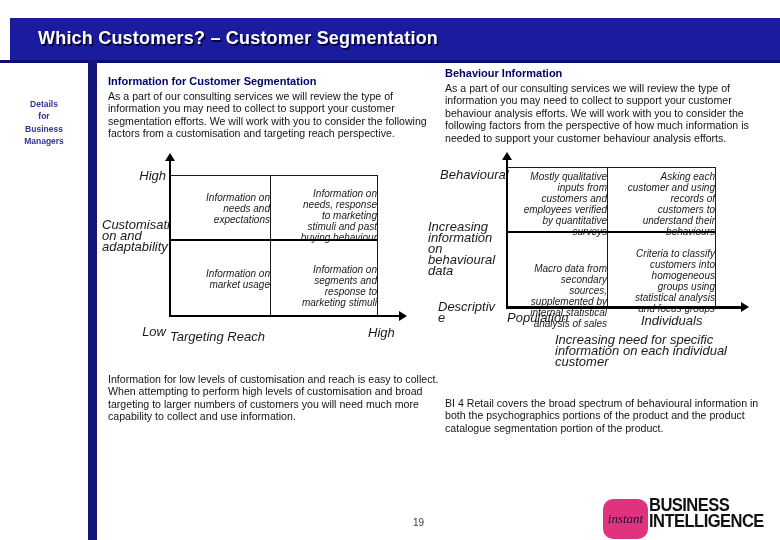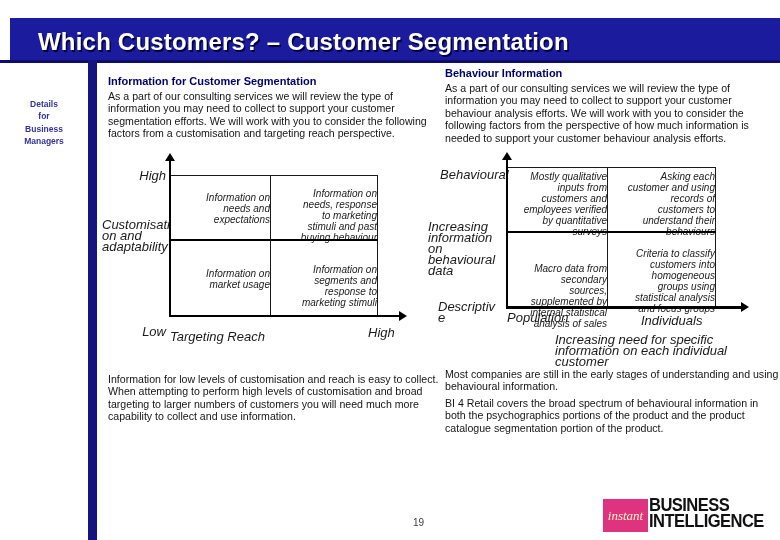--- a/index.html
+++ b/index.html
@@ -6,21 +6,21 @@
   #slide{
     position:relative;width:780px;height:540px;background:#ffffff;
     font-family:"Liberation Sans",sans-serif;overflow:hidden;
     box-shadow:0 0 6px rgba(0,0,0,.4);
   }
   .pre{white-space:pre-line;}
   
   .hline{position:absolute;left:0;top:60px;width:780px;height:3px;background:#0d0d70;}
   .banner{position:absolute;left:10px;top:18px;width:770px;height:44px;background:#1b1b9e;border-bottom:2px solid #0d0d70;box-sizing:border-box;}
   .banner h1{
-    margin:0;padding:10px 0 0 28px;font-size:24px;font-weight:bold;color:#ffffff;
+    margin:0;padding:10px 0 0 28px;font-size:18px;font-weight:bold;color:#ffffff;
     letter-spacing:.2px;text-shadow:1.5px 1.5px 0 #00003a;
   }
   .vbar{position:absolute;left:88px;top:60px;width:9px;height:480px;background:#15157d;}
   
   .side{position:absolute;left:2px;top:88px;width:84px;text-align:center;color:#333399;font-weight:bold;font-size:8.5px;line-height:1.45;}
   .side .gap{height:10px;}
   
   .h2{position:absolute;font-size:11px;font-weight:bold;color:#00006b;}
   .para{position:absolute;font-size:10.6px;line-height:1.17;color:#141414;}
   
@@ -33,23 +33,23 @@
     color:#1a1a1a;white-space:pre-line;overflow:visible;
   }
   .lab{position:absolute;font-style:italic;font-size:13px;color:#1a1a1a;line-height:11px;}
   .lab.c{text-align:left;white-space:pre-line;}
   .lab.r{text-align:right;}
   .overlay{position:absolute;background:#000;}
   
   .foot-class{position:absolute;left:140px;top:511px;font-size:8.5px;font-weight:bold;color:#333366;line-height:1.3;white-space:pre-line;}
   .pageno{position:absolute;left:413px;top:517px;font-size:10px;color:#3a3a3a;}
   .logo-pink{
-    position:absolute;left:603px;top:499px;width:45px;height:33px;background:#e0337f;
-    color:#fef9c3;font-family:"Liberation Serif",serif;font-style:italic;font-size:13px;
-    display:flex;align-items:center;justify-content:center;
+    position:absolute;left:603px;top:499px;width:45px;height:40px;background:#e0337f;
+    color:#0f172a;font-family:"Liberation Serif",serif;font-style:italic;font-size:13px;
+    display:flex;align-items:center;justify-content:center;border-radius:10px;
   }
   .logo-black{
     position:absolute;left:649px;top:498px;color:#111;font-weight:bold;font-size:18px;
     line-height:.88;letter-spacing:-.6px;transform:scaleX(.92);transform-origin:left top;
   }
 </style>
 </head>
 <body>
 
 <div id="slide">
@@ -147,21 +147,20 @@
     <div class="arr-right" style="left:741px;top:302px;"></div>
 
     <div class="lab c" style="left:507px;top:312px;width:101px;">Population</div>
     <div class="lab c" style="left:641px;top:315px;width:109px;font-style:italic;">Individuals</div>
     <div class="lab c" style="left:555px;top:334px;width:175px;">Increasing need for specific
 information on each individual
 customer</div>
   </div>
 
   <div class="para" style="left:108px;top:373px;width:332px;">Information for low levels of customisation and reach is easy to collect. When attempting to perform high levels of customisation and broad targeting to larger numbers of customers you will need much more capability to collect and use information.</div>
-  <div class="para" style="left:445px;top:368px;width:334px;">Most companies are still in the early stages of understanding and using behavioural information.</div>
   <div class="para" style="left:445px;top:397px;width:334px;">BI 4 Retail covers the broad spectrum of behavioural information in both the psychographics portions of the product and the product catalogue segmentation portion of the product.</div>
 
   <div class="pageno">19</div>
   <div class="logo-pink">
     <span>instant</span>
   </div>
   <div class="logo-black">
     <div>BUSINESS</div>
     <div>INTELLIGENCE</div>
   </div>

